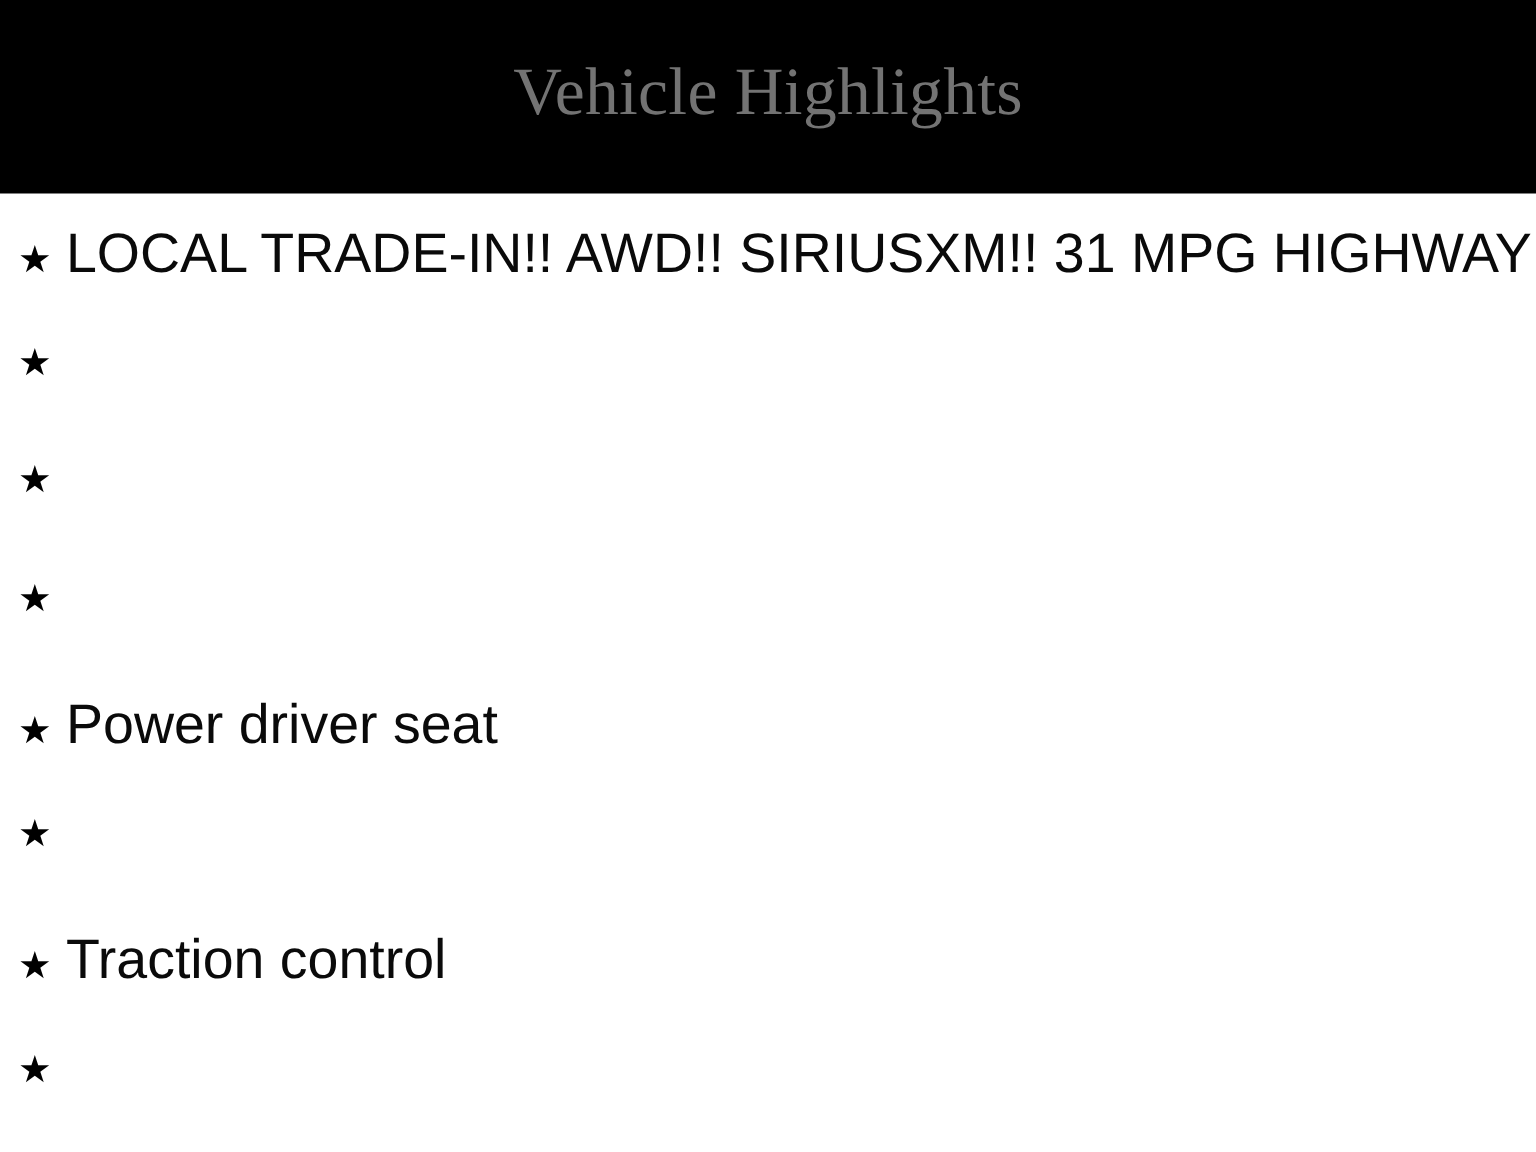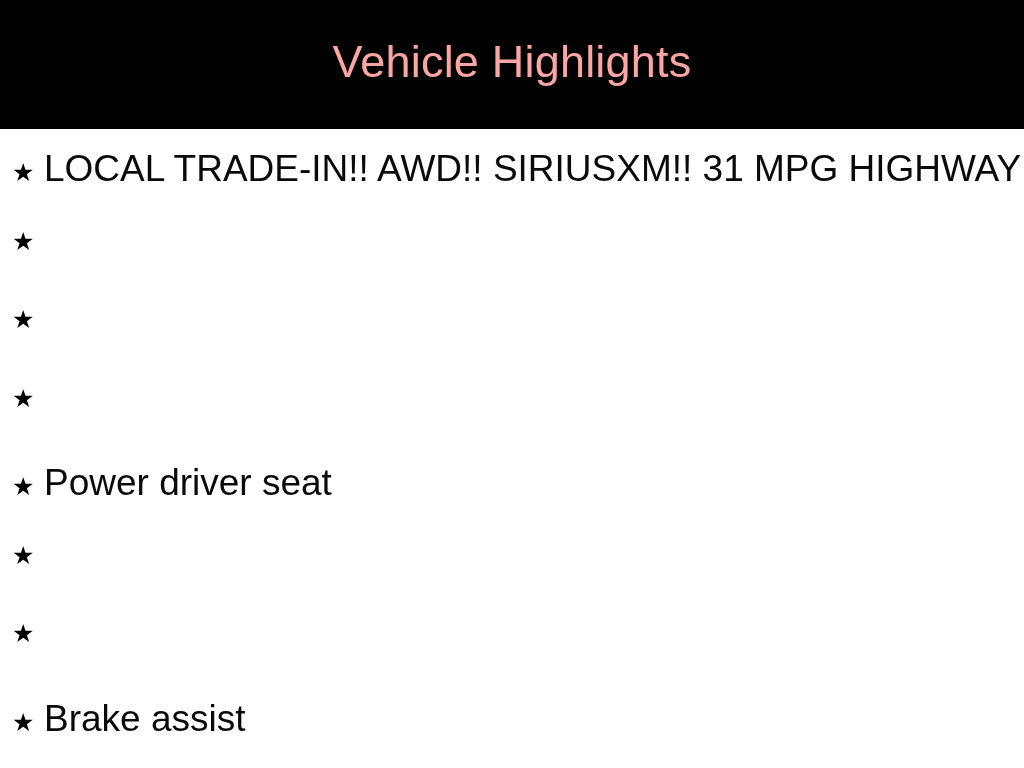--- a/index.html
+++ b/index.html
@@ -25,22 +25,22 @@
     top: 0;
     left: 0;
     width: 1024px;
     height: 129px;
     background: #000000;
     display: flex;
     align-items: center;
     justify-content: center;
   }
   .title-text {
-    color: #fca5a5;
-    font-family: Liberation Sans, sans-serif;
+    color: #737373;
+    font-family: Liberation Serif, serif;
     font-size: 45px;
     font-weight: 400;
     line-height: 1;
     letter-spacing: 0.2px;
     white-space: nowrap;
     text-align: center;
     margin: 0;
     padding: 0 0 6px 0;
   }
   .bullet-list {
@@ -120,22 +120,22 @@
       <span class="bullet-marker">★</span>
       <span class="bullet-text">Power driver seat</span>
     </li>
 
     <li class="bullet-item">
       <span class="bullet-marker">★</span>
     </li>
 
     <li class="bullet-item">
       <span class="bullet-marker">★</span>
+      <span class="bullet-text">Traction control</span>
     </li>
 
     <li class="bullet-item">
       <span class="bullet-marker">★</span>
-      <span class="bullet-text">Brake assist</span>
     </li>
 
   </ul>
 
 </div>
 
 </body></html>

